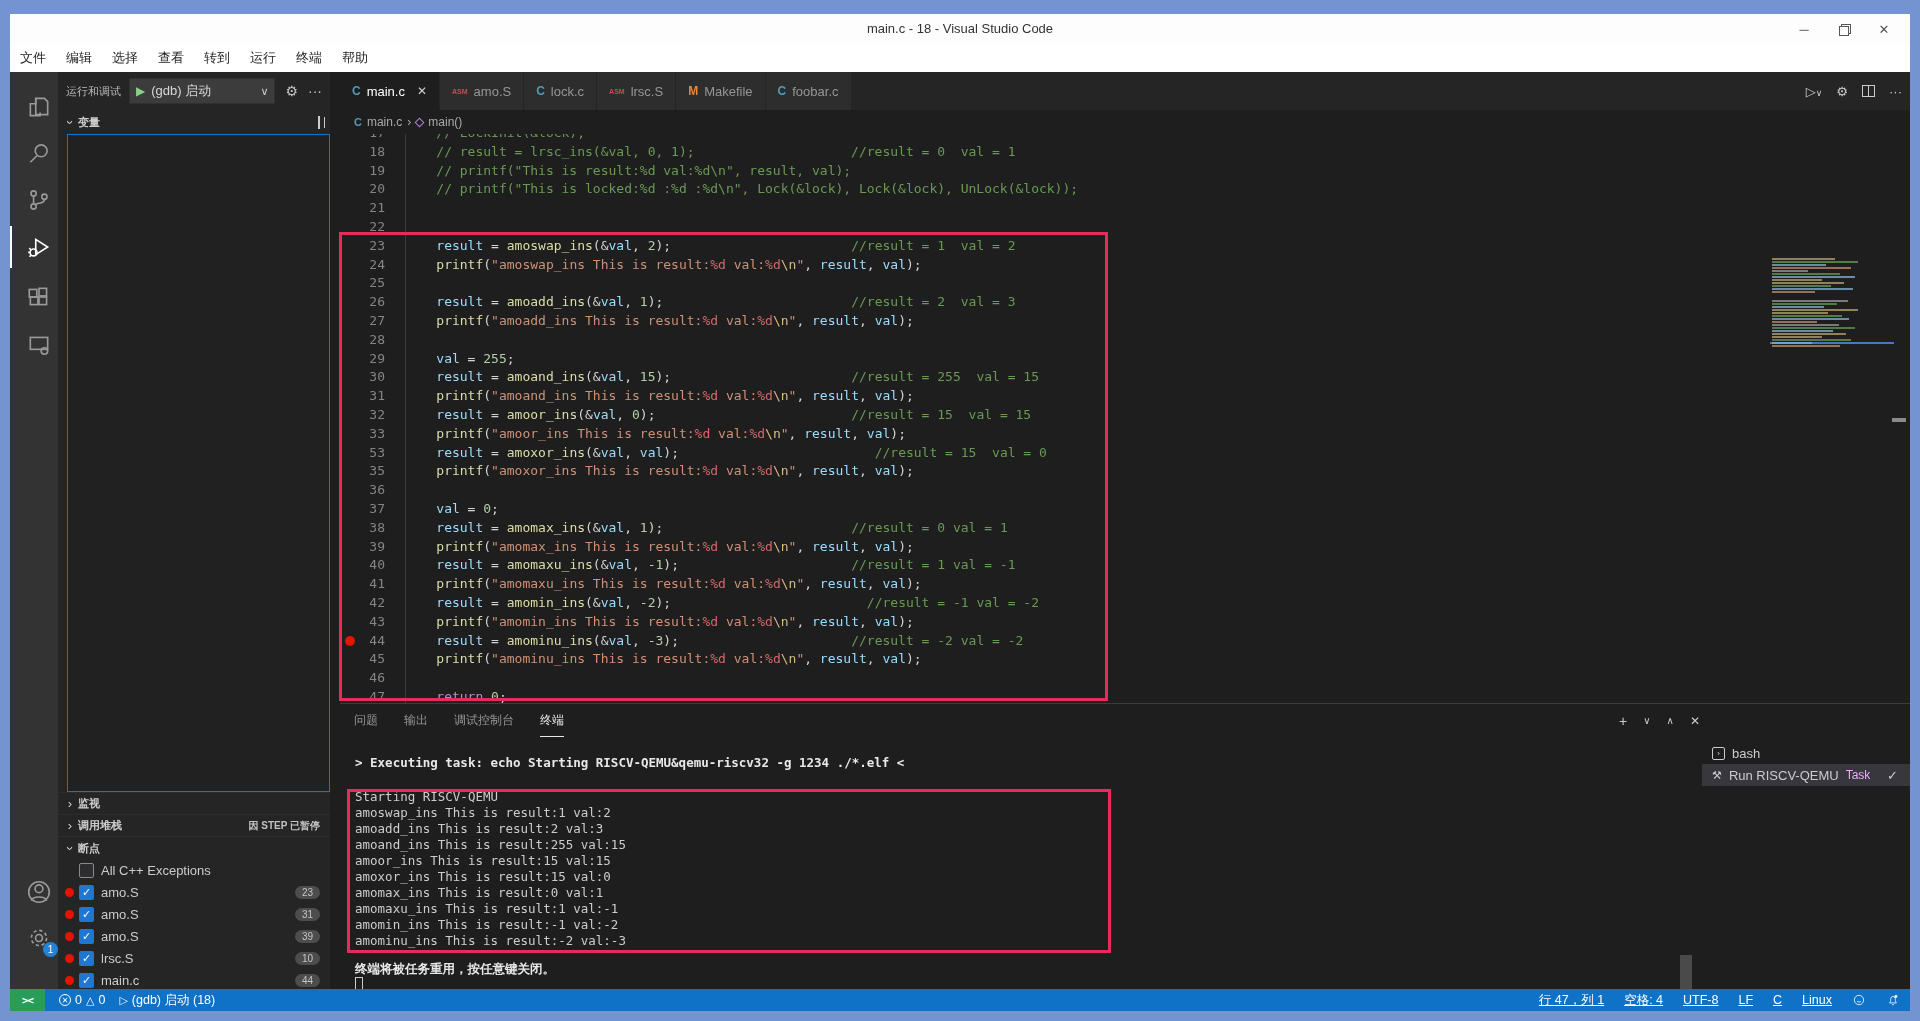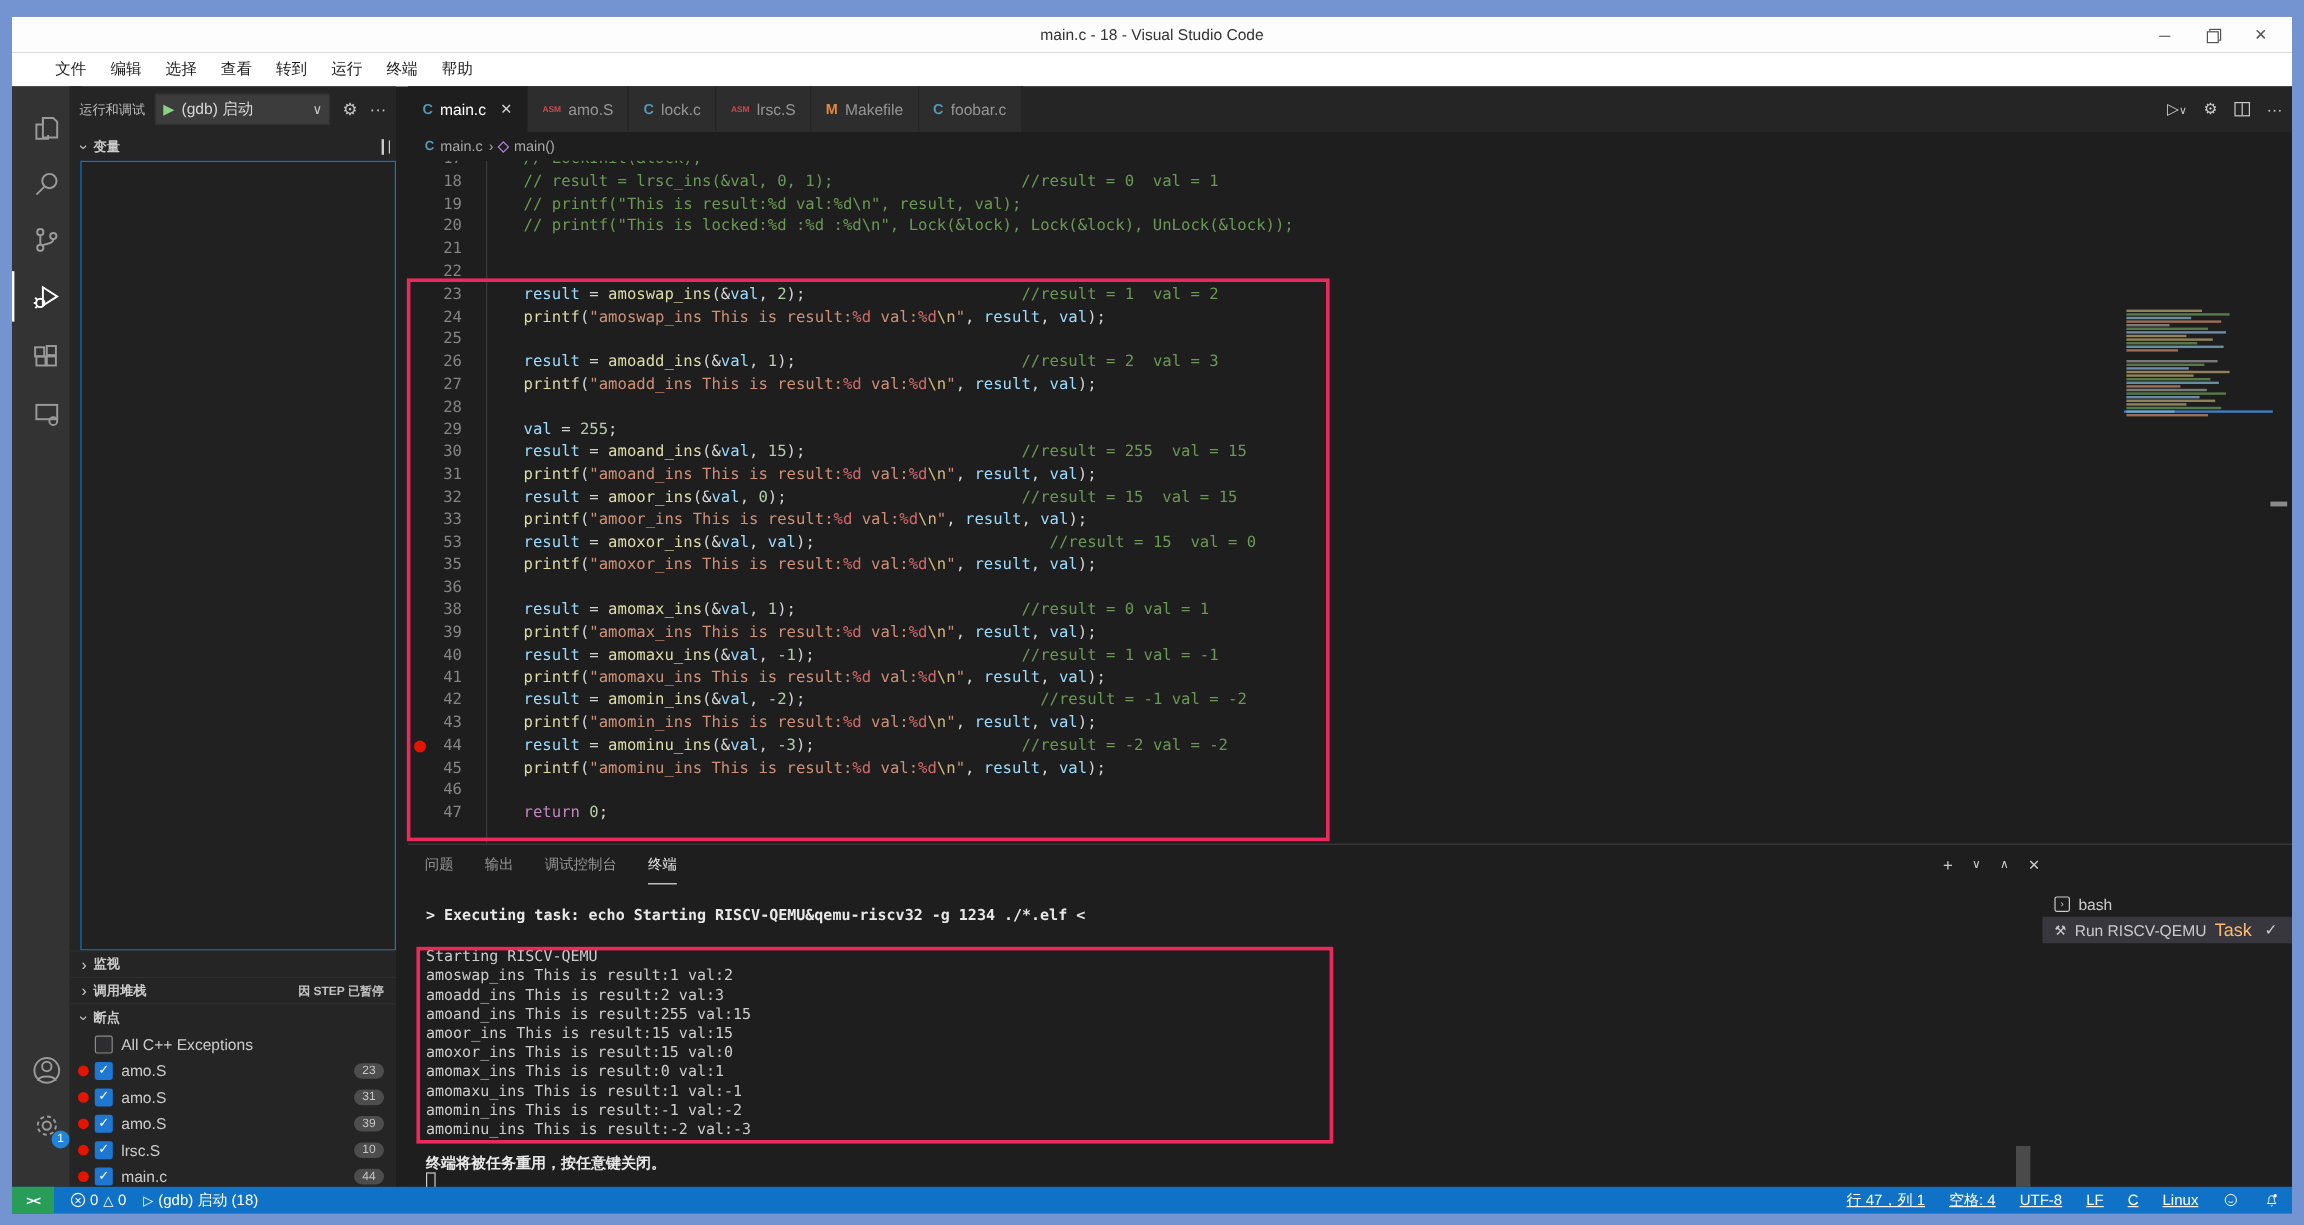--- a/index.html
+++ b/index.html
@@ -8,21 +8,21 @@
   #window { position:absolute; left:10px; top:14px; width:1900px; height:997px; background:#1e1e1e; }
 
   
   #titlebar { position:absolute; left:0; top:0; width:100%; height:30px; background:#fdfdfd; }
   #title-text { position:absolute; left:0; right:0; top:0; height:30px; line-height:30px; text-align:center; font-size:13px; color:#333; }
   .win-btns { position:absolute; right:6px; top:0; height:30px; display:flex; }
   .win-btn { width:40px; height:30px; display:flex; align-items:center; justify-content:center; color:#555; font-size:13px; cursor:default; }
   .restore-glyph { position:relative; width:10px; height:10px; }
   .restore-glyph::before { content:""; position:absolute; left:2px; top:0; width:8px; height:8px; border:1px solid #555; }
   .restore-glyph::after { content:""; position:absolute; left:0; top:2px; width:8px; height:8px; border:1px solid #555; background:#fdfdfd; }
-  #menubar { position:absolute; left:0; top:30px; width:100%; height:28px; background:#ffffff; display:flex; align-items:center; padding-left:26px; }
+  #menubar { position:absolute; left:0; top:30px; width:100%; height:28px; background:#ffffff; display:flex; align-items:center; padding-left:0; }
   .menu-item { font-size:13px; color:#1f1f1f; padding:0 10px; height:28px; line-height:28px; }
 
   
   #activitybar { position:absolute; left:0; top:58px; width:58px; bottom:22px; background:#333333; }
   .ab-icon { position:absolute; left:0; width:58px; height:46px; display:flex; align-items:center; justify-content:center; }
   .ab-icon svg { width:26px; height:26px; stroke:#9a9a9a; fill:none; stroke-width:1.5; }
   .ab-icon.active svg { stroke:#ffffff; }
   .ab-icon.active::before { content:""; position:absolute; left:0; top:2px; bottom:2px; width:2px; background:#ffffff; }
   .ab-badge { position:absolute; right:10px; bottom:4px; min-width:15px; height:15px; border-radius:50%; background:#2284d8; color:#fff; font-size:10px; line-height:15px; text-align:center; }
 
@@ -89,21 +89,21 @@
   #terminal-output { position:absolute; left:0; top:47px; }
   .t-line { height:16px; line-height:16px; white-space:pre; }
   #reuse-line { position:absolute; left:0; top:219px; font-weight:bold; color:#e8e8e8; }
   #term-cursor { position:absolute; left:0; top:235px; width:8px; height:15px; border:1px solid #cccccc; }
   #term-scroll { position:absolute; right:218px; bottom:0; width:12px; height:34px; background:#4a4a4a; }
   #term-sidebar { position:absolute; right:0; top:38px; width:208px; bottom:0; font-size:13px; color:#cccccc; }
   .term-row { height:22px; display:flex; align-items:center; padding-left:10px; gap:7px; }
   .term-row.selected { background:#37373d; }
   .term-ico { width:13px; height:13px; border:1px solid #cccccc; border-radius:2px; font-size:8px; line-height:11px; text-align:center; color:#ccc; flex:none; }
   .tools-ico { font-size:11px; flex:none; }
-  .term-suffix { color:#fdba74; font-size:15px; }
+  .term-suffix { color:#f0abfc; font-size:12px; }
   .term-check { margin-left:auto; margin-right:12px; color:#cccccc; }
 
   
   #statusbar { position:absolute; left:0; bottom:0; width:100%; height:22px; background:var(--status-blue); color:#ffffff; font-size:12.5px; display:flex; align-items:center; }
   #remote-box { width:35px; height:22px; background:var(--remote-green); display:flex; align-items:center; justify-content:center; font-family:"DejaVu Sans Mono",monospace; font-weight:bold; font-size:11px; letter-spacing:-1px; }
   .sb-item { display:flex; align-items:center; gap:4px; margin-left:14px; white-space:nowrap; }
   .circ-x { width:12px; height:12px; border:1px solid #fff; border-radius:50%; font-size:8px; line-height:11px; text-align:center; }
   #status-right { margin-left:auto; display:flex; align-items:center; margin-right:10px;text-decoration:underline; }
   #status-right .sb-item { margin-left:20px; }
   .sb-ico svg { width:14px; height:14px; stroke:#fff; fill:none; stroke-width:1.4; }
@@ -384,20 +384,24 @@
           <span class="ln">53</span>
           <span class="codetxt"><span class="tk-pl">    </span><span class="tk-id">result</span><span class="tk-pl"> = </span><span class="tk-fn">amoxor_ins</span><span class="tk-pl">(&amp;</span><span class="tk-id">val</span><span class="tk-pl">, </span><span class="tk-id">val</span><span class="tk-pl">);</span><span class="tk-pl">                         </span><span class="tk-cm">//result = 15  val = 0</span></span>
         </div>
         <div class="code-line">
           <span class="ln">35</span>
           <span class="codetxt"><span class="tk-pl">    </span><span class="tk-fn">printf</span><span class="tk-pl">(</span><span class="tk-str">"amoxor_ins This is result:</span><span class="tk-fmt">%d</span><span class="tk-str"> val:</span><span class="tk-fmt">%d</span><span class="tk-esc">\n</span><span class="tk-str">"</span><span class="tk-pl">, </span><span class="tk-id">result</span><span class="tk-pl">, </span><span class="tk-id">val</span><span class="tk-pl">);</span></span>
         </div>
         <div class="code-line">
           <span class="ln">36</span>
           <span class="codetxt"></span>
+        </div>
+        <div class="code-line">
+          <span class="ln">37</span>
+          <span class="codetxt"><span class="tk-pl">    </span><span class="tk-id">val</span><span class="tk-pl"> = </span><span class="tk-num">0</span><span class="tk-pl">;</span></span>
         </div>
         <div class="code-line">
           <span class="ln">38</span>
           <span class="codetxt"><span class="tk-pl">    </span><span class="tk-id">result</span><span class="tk-pl"> = </span><span class="tk-fn">amomax_ins</span><span class="tk-pl">(&amp;</span><span class="tk-id">val</span><span class="tk-pl">, </span><span class="tk-num">1</span><span class="tk-pl">);</span><span class="tk-pl">                        </span><span class="tk-cm">//result = 0 val = 1</span></span>
         </div>
         <div class="code-line">
           <span class="ln">39</span>
           <span class="codetxt"><span class="tk-pl">    </span><span class="tk-fn">printf</span><span class="tk-pl">(</span><span class="tk-str">"amomax_ins This is result:</span><span class="tk-fmt">%d</span><span class="tk-str"> val:</span><span class="tk-fmt">%d</span><span class="tk-esc">\n</span><span class="tk-str">"</span><span class="tk-pl">, </span><span class="tk-id">result</span><span class="tk-pl">, </span><span class="tk-id">val</span><span class="tk-pl">);</span></span>
         </div>
         <div class="code-line">

